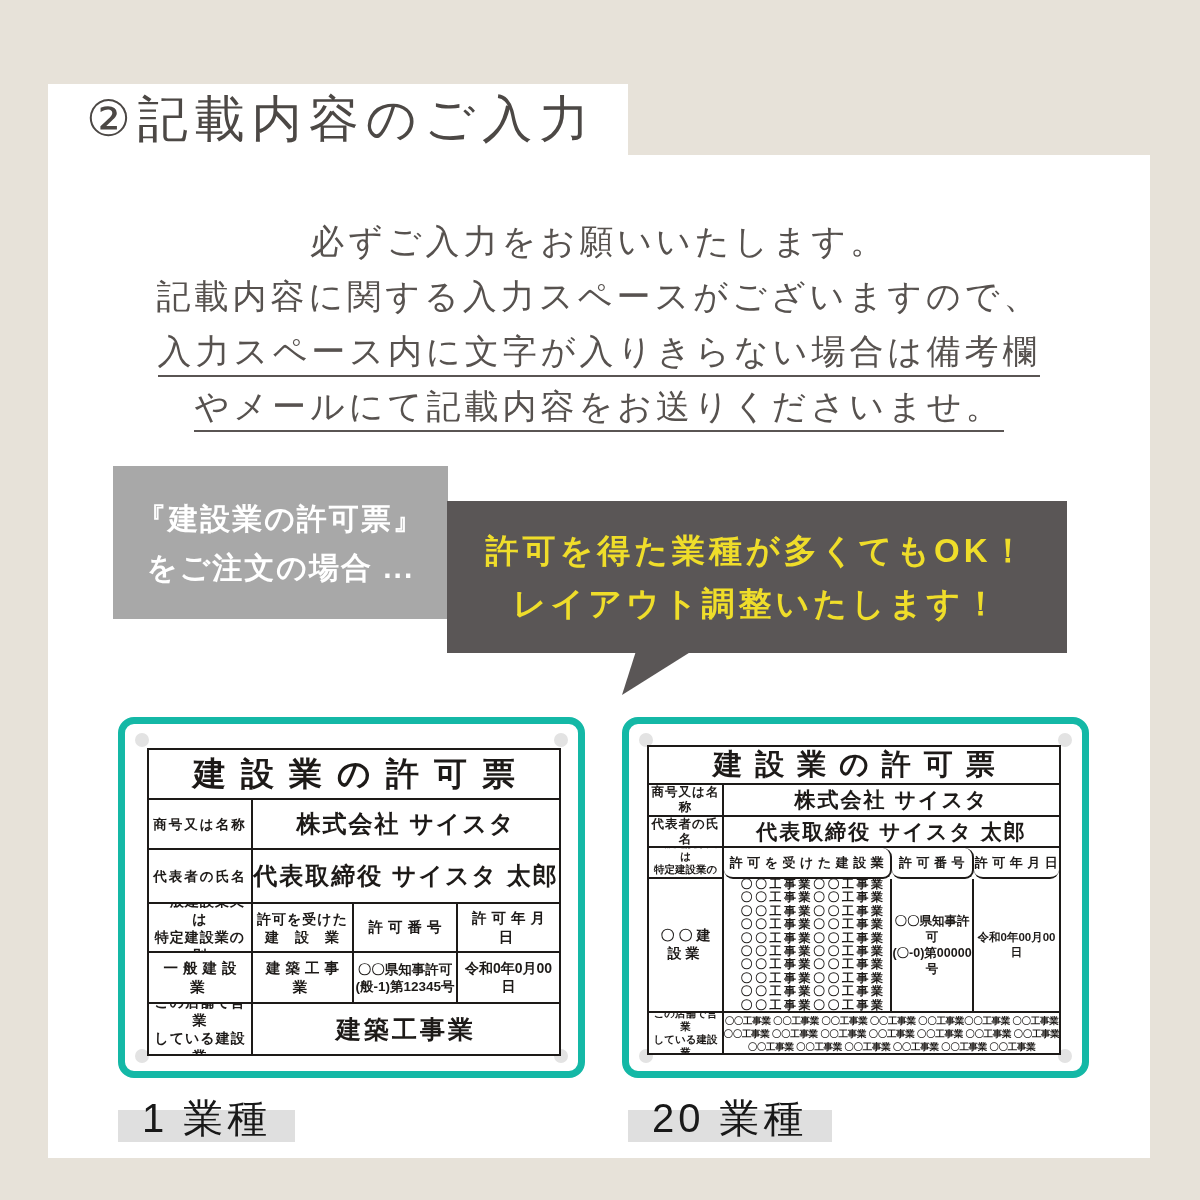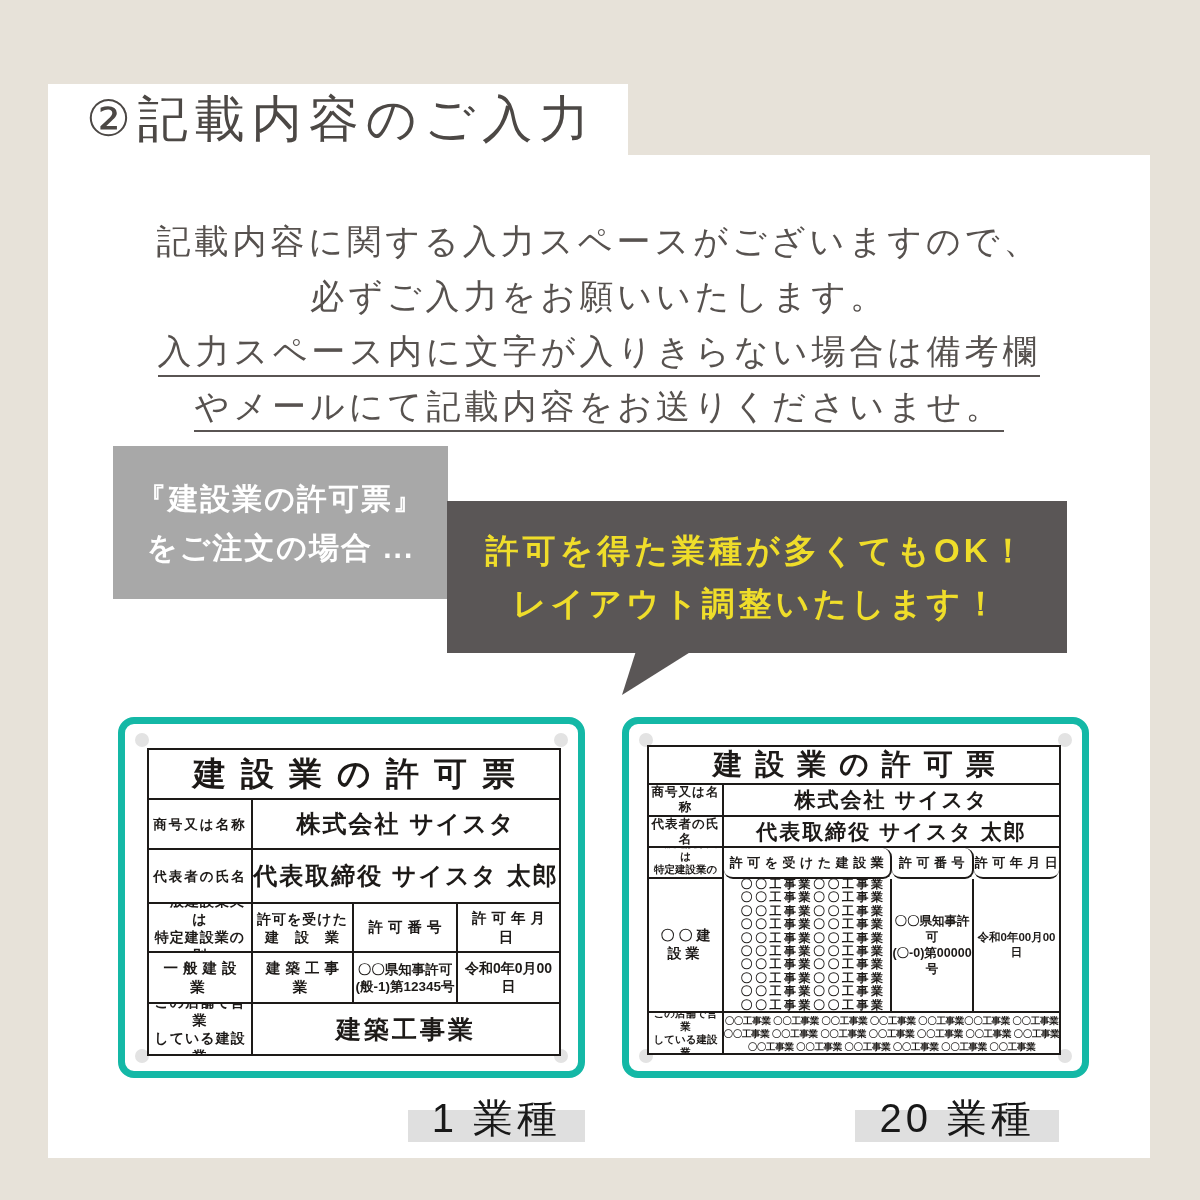--- a/index.html
+++ b/index.html
@@ -35,21 +35,21 @@
     font-size:34px;letter-spacing:4px;line-height:55px;
     white-space:nowrap;
   }
   .intro .u{
     display:inline-block;line-height:1.15;
     border-bottom:2px solid #5a5553;padding-bottom:4px;
   }
 
   
   .callout-box{
-    position:absolute;left:113px;top:446px;width:335px;height:153px;
+    position:absolute;left:113px;top:466px;width:335px;height:153px;
     background:#a8a8a8;color:#ffffff;
     display:flex;flex-direction:column;justify-content:center;align-items:center;
     font-size:30px;font-weight:600;letter-spacing:2px;line-height:49px;
     white-space:nowrap;
   }
   .bubble{
     position:absolute;left:447px;top:501px;width:620px;height:152px;
     background:#5a5656;color:#efdd2a;
     display:flex;flex-direction:column;justify-content:center;align-items:center;
     font-size:33px;font-weight:600;letter-spacing:4px;line-height:53px;
@@ -110,44 +110,44 @@
   .rt-value{font-size:21px;letter-spacing:2px;}
   .rt-h1{font-size:10.5px;line-height:13px;letter-spacing:0;}
   .rt-hs{font-size:13px;letter-spacing:4.5px;text-indent:4px;white-space:nowrap;border-radius:9px;}
   .rt-biz{font-size:14px;letter-spacing:4px;text-indent:4px;}
   .rt-list{font-size:12px;line-height:13.4px;letter-spacing:2.5px;white-space:nowrap;padding-left:12px;}
   .rt-permit{font-size:12.5px;line-height:16px;}
   .rt-date{font-size:11.5px;}
   .rt-office-list{font-size:9.5px;line-height:13px;letter-spacing:-0.3px;white-space:nowrap;}
 
   
-  .caption{position:absolute;top:1094px;width:467px;text-align:right;}
+  .caption{position:absolute;top:1094px;width:467px;text-align:left;}
   .cap-left{left:118px;}
-  .cap-right{left:592px;}
+  .cap-right{left:628px;}
   .cap-text{
     display:inline-block;font-size:40px;color:#191919;letter-spacing:4px;
     line-height:48px;padding:0 24px;
     background:linear-gradient(to bottom,transparent 33%,#dfdfdf 33%);
     white-space:nowrap;
   }
 </style>
 </head>
 <body>
 
 <div class="stage">
 
   <div class="main-panel"></div>
 
   <div class="title-strip">
     <h1 class="page-title">②記載内容のご入力</h1>
   </div>
 
   <div class="intro">
+    <div>必ずご入力をお願いいたします。</div>
     <div>記載内容に関する入力スペースがございますので、</div>
-    <div>必ずご入力をお願いいたします。</div>
     <div><span class="u">入力スペース内に文字が入りきらない場合は備考欄</span></div>
     <div><span class="u">やメールにて記載内容をお送りくださいませ。</span></div>
   </div>
 
   <div class="callout-box">
     <div>『建設業の許可票』</div>
     <div>をご注文の場合 ...</div>
   </div>
 
   <div class="bubble">

